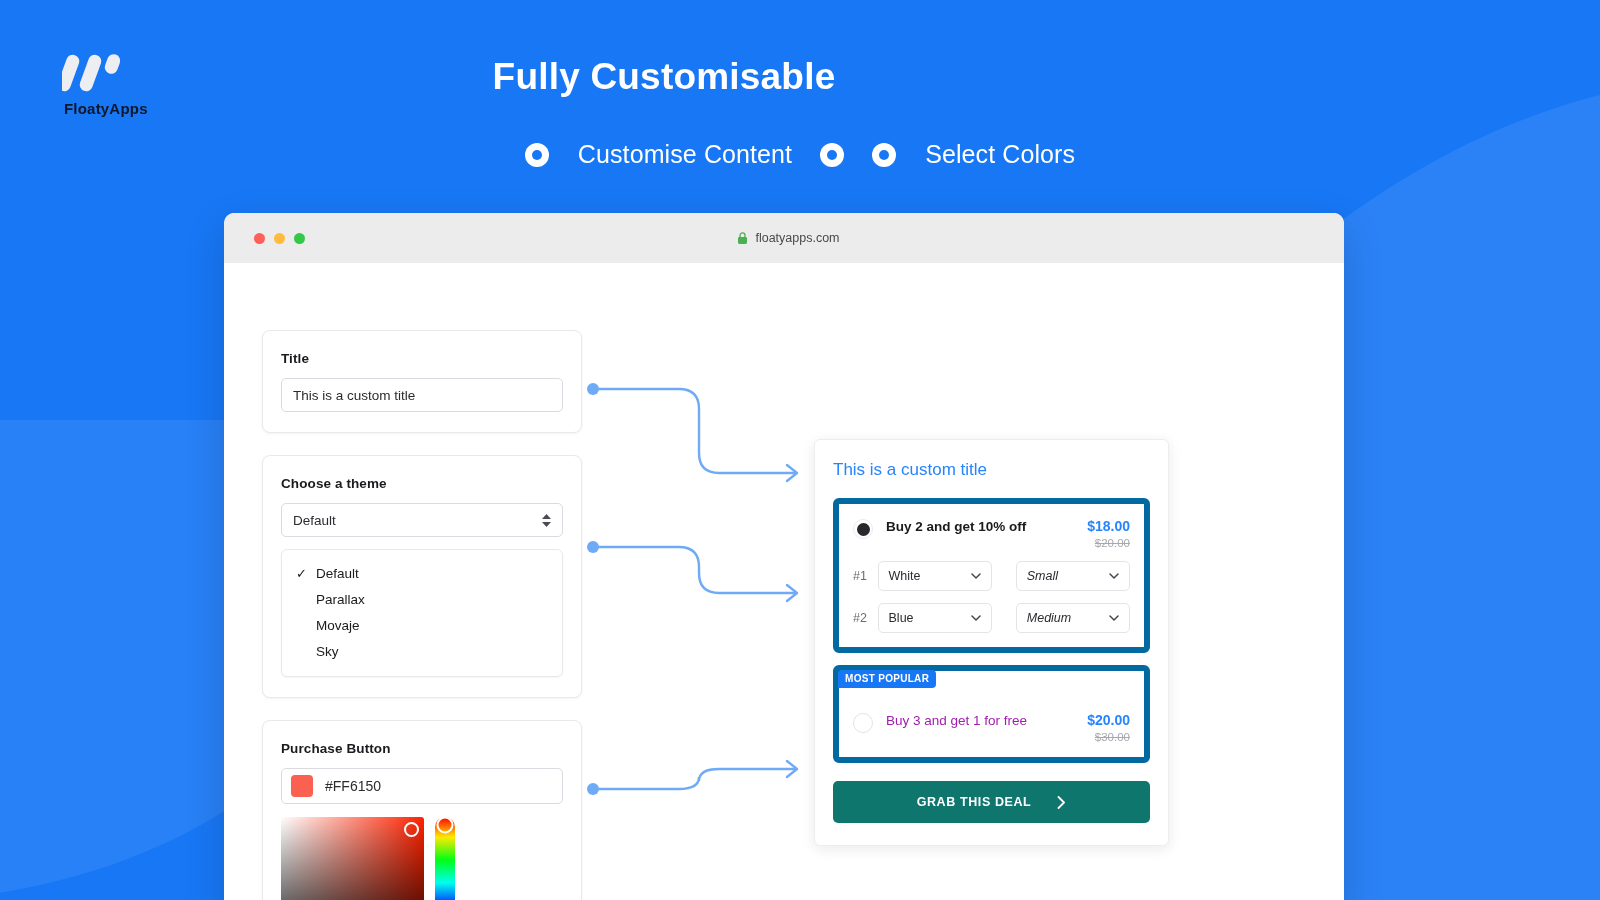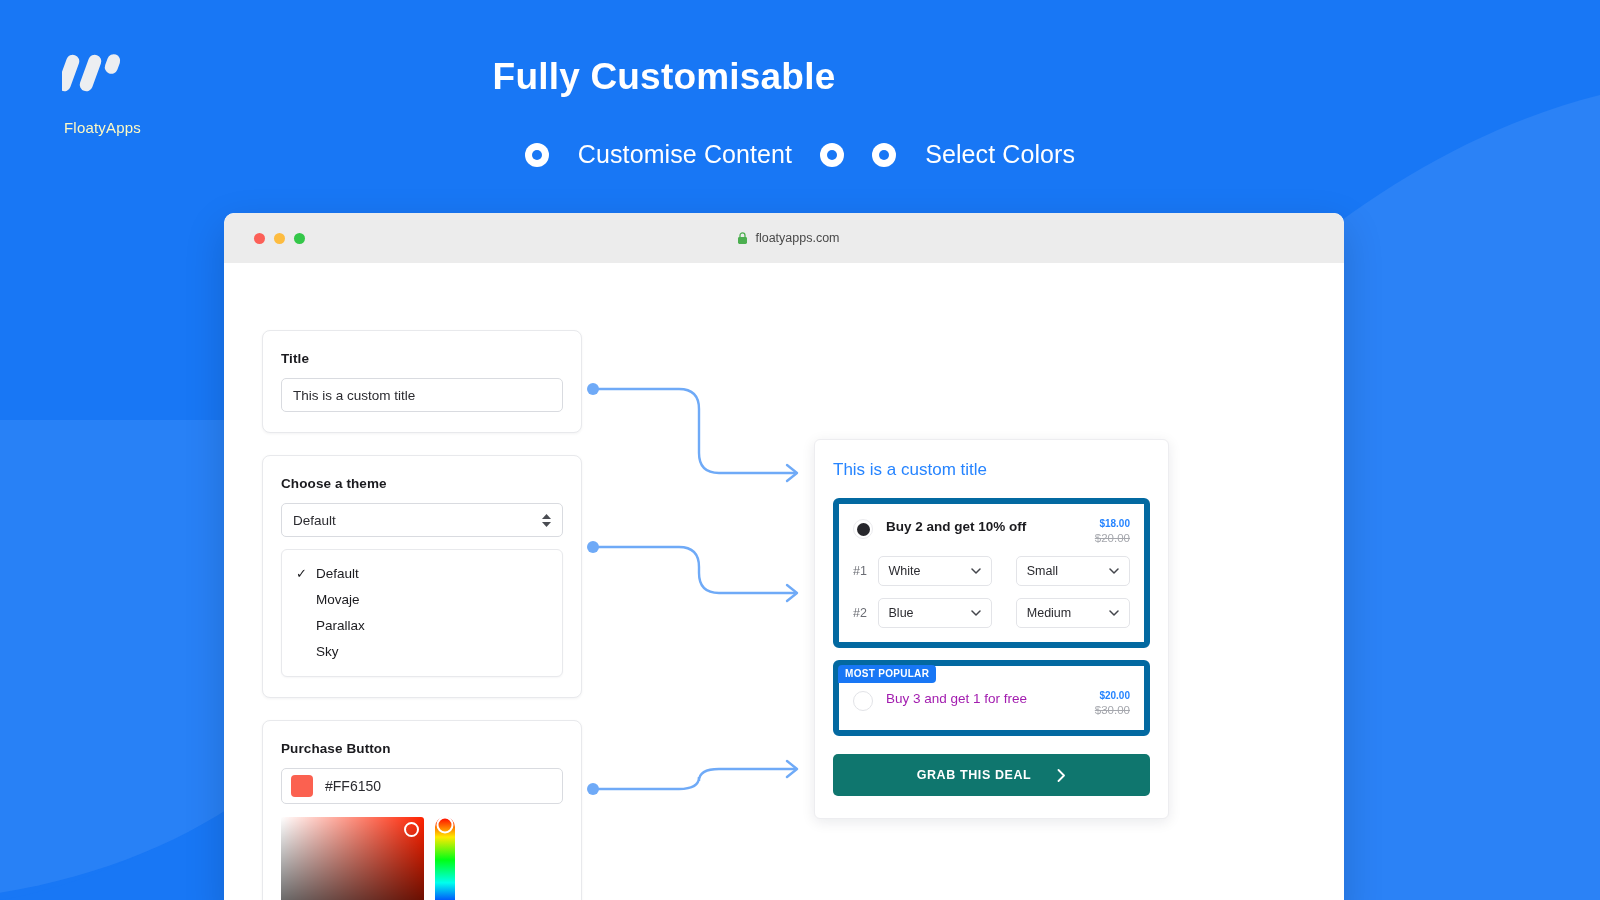--- a/index.html
+++ b/index.html
@@ -16,22 +16,22 @@
   }
   .bg-svg { position: absolute; inset: 0; width: 1600px; height: 900px; }
 
   
   .logo-block {
     position: absolute; left: 62px; top: 52px;
     width: 140px; text-align: left;
   }
   .logo-mark { display: block; }
   .logo-word {
-    color: #fef9c3; font-size: 15px; font-weight: 400;
-    letter-spacing: .2px; margin-top: 21px; padding-left: 2px;
+    color: #0f172a; font-size: 15px; font-weight: 700;
+    letter-spacing: .2px; margin-top: 2px; padding-left: 2px;
   }
   .headline {
     position: absolute; top: 56px; left: 0; width: 1328px;
     text-align: center; color: #ffffff;
     font-size: 37px; font-weight: 700; letter-spacing: .2px;
   }
   .feature-row {
     position: absolute; top: 140px; left: 0; width: 1600px;
     display: flex; justify-content: center; align-items: center; gap: 28px;
   }
@@ -176,39 +176,39 @@
     margin-top: 1px;
   }
   .radio-outer.checked { border-color: #ebebee; }
   .radio-inner { width: 13px; height: 13px; border-radius: 50%; background: #27272c; }
   .offer-name {
     font-size: 13.5px; font-weight: 700; color: #1b1b1f;
     margin-left: 13px; flex: 1; padding-top: 1px;
   }
   .offer-name.light { font-weight: 400; color: #a21caf; }
   .price-col { text-align: right; margin-left: 8px; }
-  .price-now { font-size: 10px; font-weight: 700; color: #2684FF; }
+  .price-now { font-size: 14px; font-weight: 700; color: #2684FF; }
   .price-old {
     font-size: 11.5px; color: #a6a8ae; text-decoration: line-through; margin-top: 3px;
   }
   .variant-row { display: flex; align-items: center; margin-top: 12px; }
   .variant-num { font-size: 12.5px; color: #6b6d74; width: 29px; }
   .variant-sel {
     height: 30px; width: 131px; border: 1px solid #e3e4e8; border-radius: 5px;
     background: #fff; display: flex; align-items: center; justify-content: space-between;
     padding: 0 10px; font-size: 12.5px; color: #2b2b30;
   }
-  .variant-sel + .variant-sel { margin-left: 24px; }
+  .variant-sel + .variant-sel { margin-left: 24px; font-style: italic; }
   .badge {
     position: absolute; left: -1px; top: -1px;
     background: #1877F5; color: #fff;
     font-size: 10px; font-weight: 700; letter-spacing: .3px;
     padding: 3px 7px 4px; border-radius: 4px 4px 4px 0;
   }
-  .offer.popular { padding-top: 24px; }
+  .offer.popular { padding-top: 41px; }
   .cta {
     margin-top: 18px; height: 42px; border-radius: 5px;
     background: #FB6150; color: #fff;
     display: flex; align-items: center; justify-content: center; gap: 26px;
     font-size: 12.5px; font-weight: 700; letter-spacing: .6px;
   }
 </style>
 </head>
 <body>
 
@@ -304,25 +304,25 @@
                 </svg>
             </span>
           </div>
           <div class="dropdown-list">
             <div class="dd-item">
               <span class="dd-check">✓</span>
               <span>Default</span>
             </div>
             <div class="dd-item">
               <span class="dd-check blank">✓</span>
-              <span>Movaje</span>
+              <span>Parallax</span>
             </div>
             <div class="dd-item">
               <span class="dd-check blank">✓</span>
-              <span>Parallax</span>
+              <span>Movaje</span>
             </div>
             <div class="dd-item">
               <span class="dd-check blank">✓</span>
               <span>Sky</span>
             </div>
           </div>
         </div>
 
         <div class="panel" style="padding-bottom:24px;">
           <div class="panel-label">Purchase Button</div>

